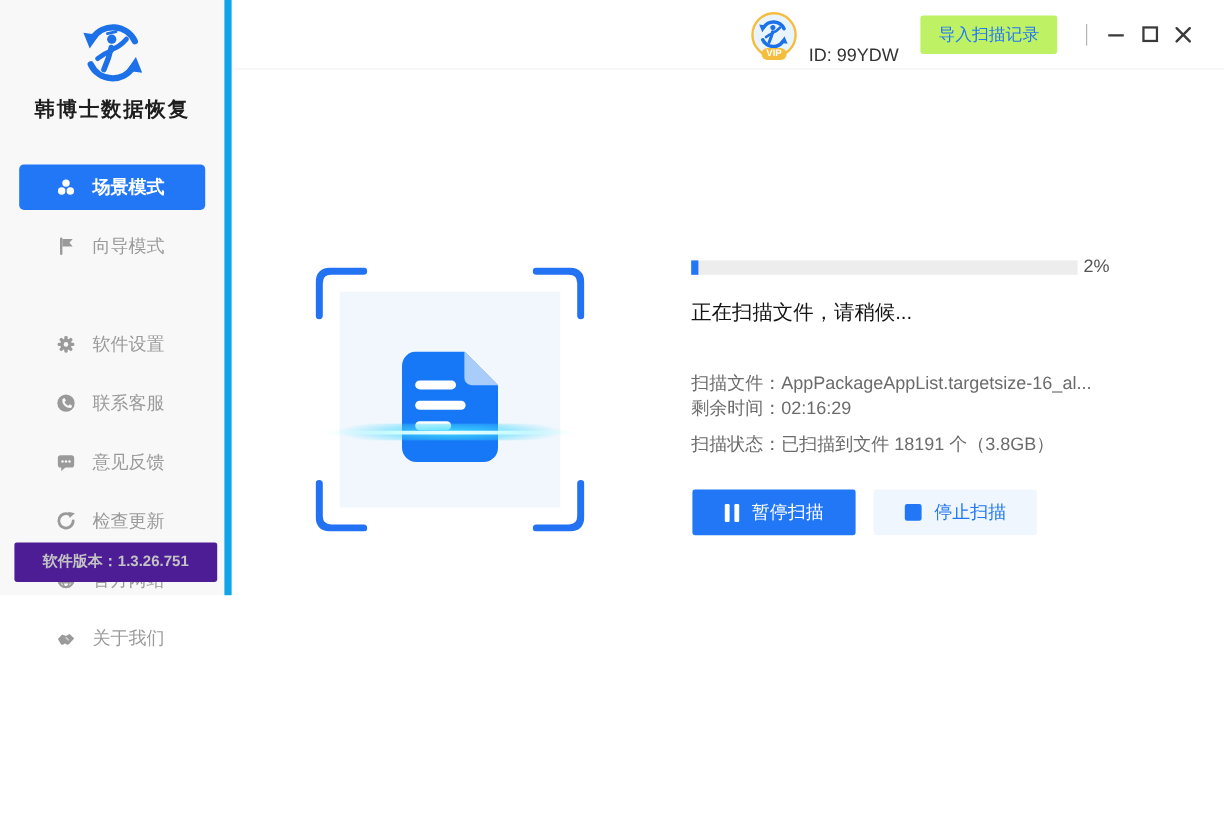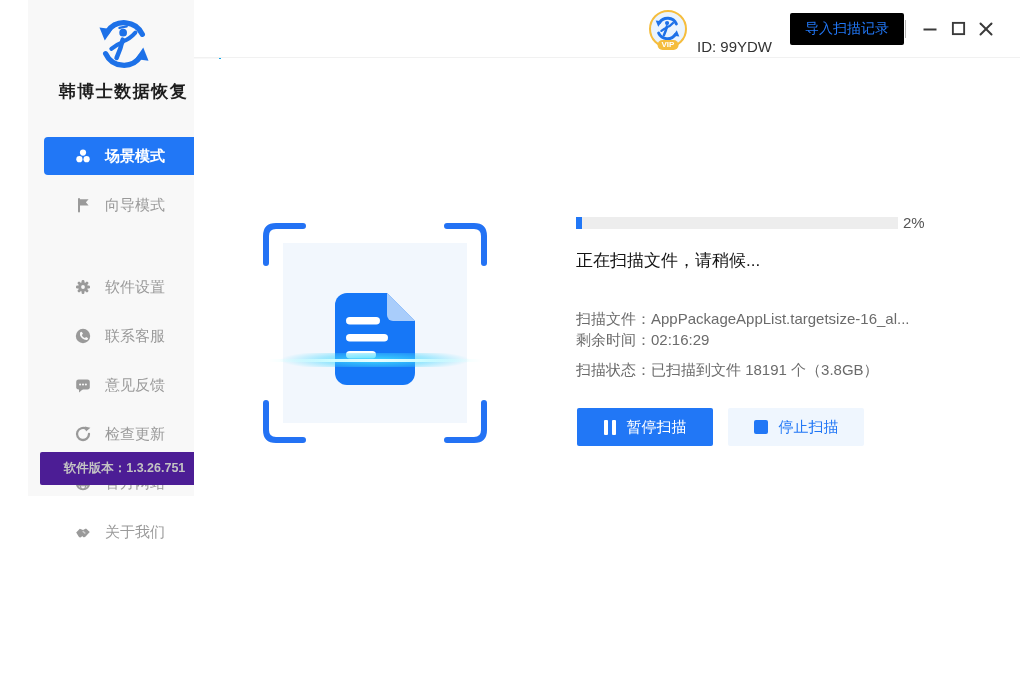--- a/index.html
+++ b/index.html
@@ -1,21 +1,21 @@
 <!DOCTYPE html>
 <html><head>
 <meta charset="utf-8">
 <style>
   * { margin:0; padding:0; box-sizing:border-box; }
   html,body { width:1020px; height:680px; overflow:hidden; }
   body { font-family:"Liberation Sans","DejaVu Sans",sans-serif; background:#fff; position:relative; }
 
   
   .sidebar { position:absolute; left:0; top:0; width:193px; height:496px;
-             background:#f8f8f8; border-right:2px solid #0ea5e9;margin-left:28px; }
+             background:#f8f8f8; border-right:6px solid #0ea5e9; }
   .logo-wrap { width:60px; height:56px; margin:16px auto 0; }
   .app-title { text-align:center; font-size:17px; font-weight:bold; color:#1e1e1e;
                margin-top:8px; letter-spacing:1.5px; }
   .nav { margin-top:34px; }
   .nav-item { display:flex; align-items:center; height:38px; margin:11px 16px;
               padding-left:31px; gap:14px; font-size:15px; color:#9a9a9a;
               border-radius:4px; cursor:pointer; }
   .nav-item.active { background:#2177F6; color:#fff; font-weight:bold;align-items:center; }
   .nav-gap { height:22px; }
   .icon16 { width:16px; height:16px; flex:0 0 16px; display:block; }
@@ -27,22 +27,22 @@
   .header { position:absolute; left:194px; top:0; width:826px; height:58px; background:#fff;
             border-bottom:1px solid #f1f1f1; display:flex; align-items:center;
             justify-content:flex-end; padding-right:20px; }
   .avatar { position:relative; width:38px; height:38px; margin-right:10px; flex:0 0 38px; }
   .avatar-circle { width:38px; height:38px; border-radius:50%; background:#eaf4fe;
                    border:2px solid #f5bd3d; display:flex; align-items:center; justify-content:center; }
   .vip-pill { position:absolute; left:50%; bottom:-2px; transform:translateX(-50%);
               background:#f5bd3d; color:#fff; font-size:8px; font-weight:bold;
               line-height:10px; height:10px; padding:0 4px; border-radius:6px; }
   .uid { font-size:15px; color:#333; margin-right:18px; white-space:nowrap;margin-top:36px; }
-  .import-btn { height:32px; padding:0 15px; background:#000000; color:#2177F6; font-size:14px;
-                display:flex; align-items:center; border-radius:2px; margin-right:1px;
+  .import-btn { height:32px; padding:0 15px; background:#bef264; color:#2177F6; font-size:14px;
+                display:flex; align-items:center; border-radius:2px; margin-right:24px;
                 cursor:pointer; white-space:nowrap; }
   .win-divider { width:1px; height:18px; background:#b5b5b5; margin-right:10px; }
   .win-btn { width:28px; height:28px; display:flex; align-items:center; justify-content:center;
              cursor:pointer; }
 
   
   .main { position:absolute; left:194px; top:59px; width:826px; height:621px; background:#fff; }
 
   .scanner { position:absolute; left:69px; top:164px; width:224px; height:220px; }
   .scan-bg { position:absolute; left:20px; top:20px; width:184px; height:180px; background:#f2f7fd; }

